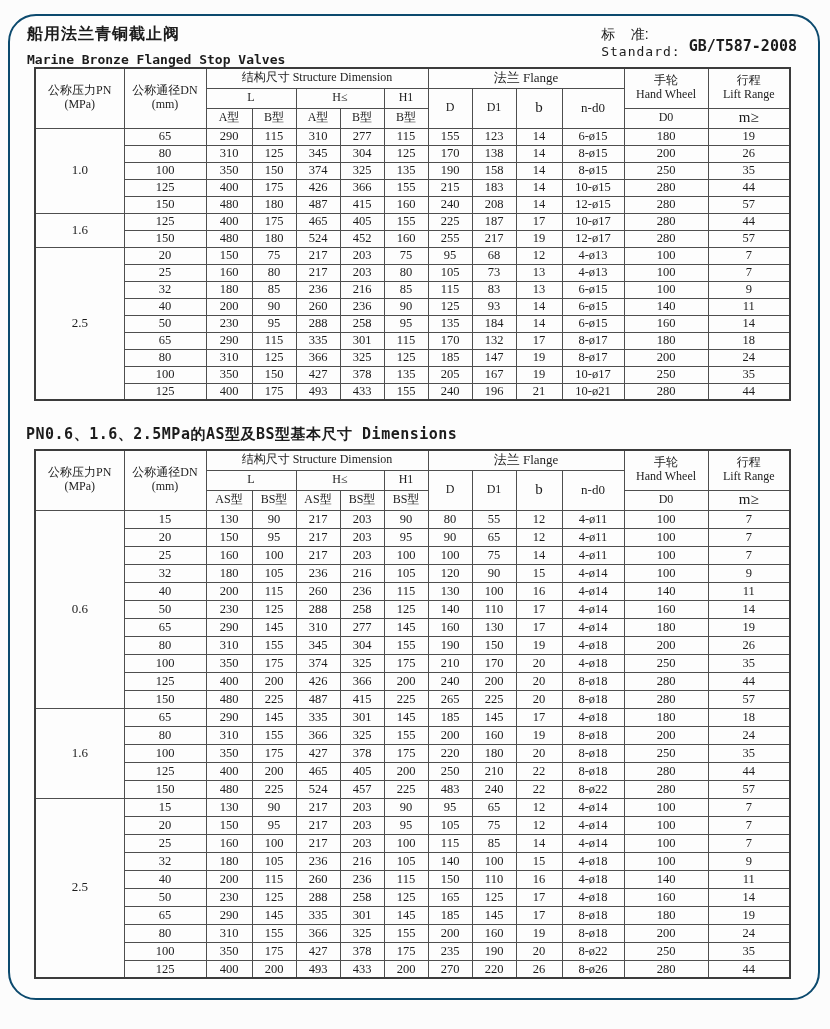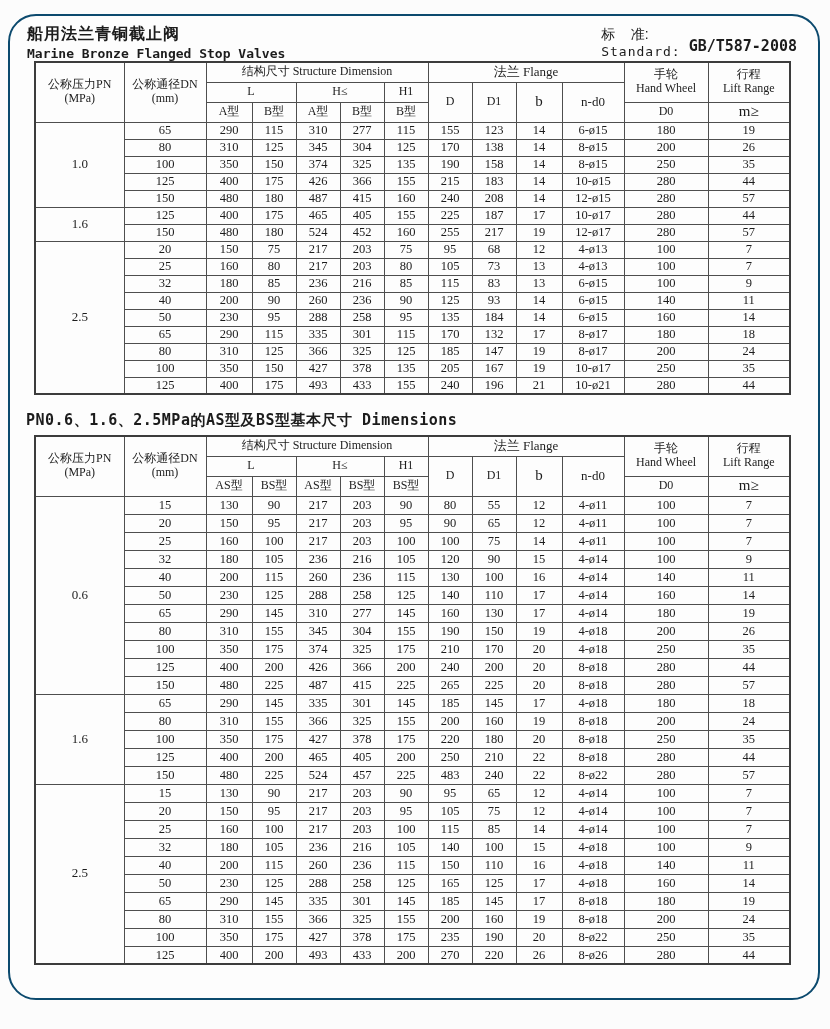--- a/index.html
+++ b/index.html
@@ -10,31 +10,31 @@
     font-family:"Liberation Serif","DejaVu Serif",serif;
     color:#1c1c1c;
   }
   .frame {
     position:absolute; left:8px; top:14px; width:812px; height:986px;
     border:2px solid #0c4a6e; border-radius:28px;
     padding:8px 13px 6px 13px; background:#fdfdfd;
   }
   .hdr { position:relative; padding-left:4px; }
   .title-cn { font-family:"Liberation Sans","DejaVu Sans",sans-serif; font-weight:bold; font-size:16px; letter-spacing:1px; }
-  .title-en { font-family:"DejaVu Sans Mono","Liberation Mono",monospace; font-weight:bold; font-size:13px; margin-top:1px; }
+  .title-en { font-family:"DejaVu Sans Mono","Liberation Mono",monospace; font-weight:bold; font-size:13px; margin-top:7px; }
   .std-block { position:absolute; right:8px; top:2px; display:flex; align-items:center; gap:8px; }
   .std-labels { text-align:left; }
   .std-cn { font-size:14px; white-space:pre; font-family:"Liberation Sans","DejaVu Sans",sans-serif; }
   .std-en { font-size:13px; font-family:"DejaVu Sans Mono","Liberation Mono",monospace; letter-spacing:1px; }
   .std-val { font-family:"DejaVu Sans Mono","Liberation Mono",monospace; font-weight:bold; font-size:15px; margin-top:6px; }
   .sec-title {
     font-family:"DejaVu Sans Mono","Liberation Mono",monospace;
     font-weight:bold; font-size:15px; margin:5px 0 5px 3px; letter-spacing:0.5px;
   }
-  .sec-title.second { margin-top:16px; }
+  .sec-title.second { margin-top:24px; }
   table.tbl {
     border-collapse:collapse; table-layout:fixed; width:755px;
     margin-left:11px; border:2px solid #3c3c3c;
   }
   .tbl th, .tbl td {
     border:1px solid #4e4e4e; text-align:center; vertical-align:middle;
     padding:0; font-weight:normal; font-size:12px; line-height:1.15;
     overflow:hidden; white-space:nowrap;
   }
   .tbl thead th { font-size:12px; }

